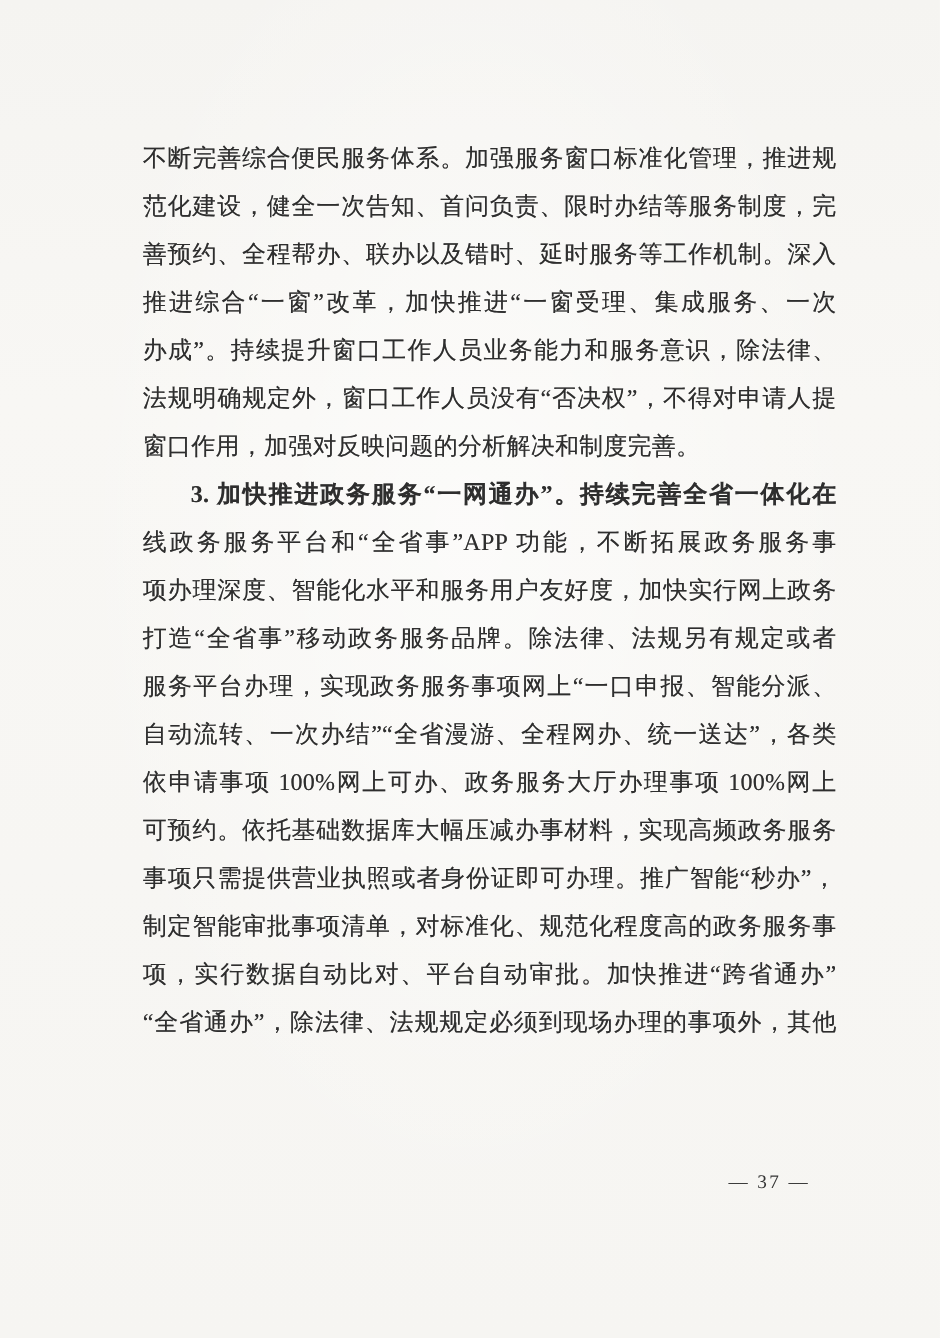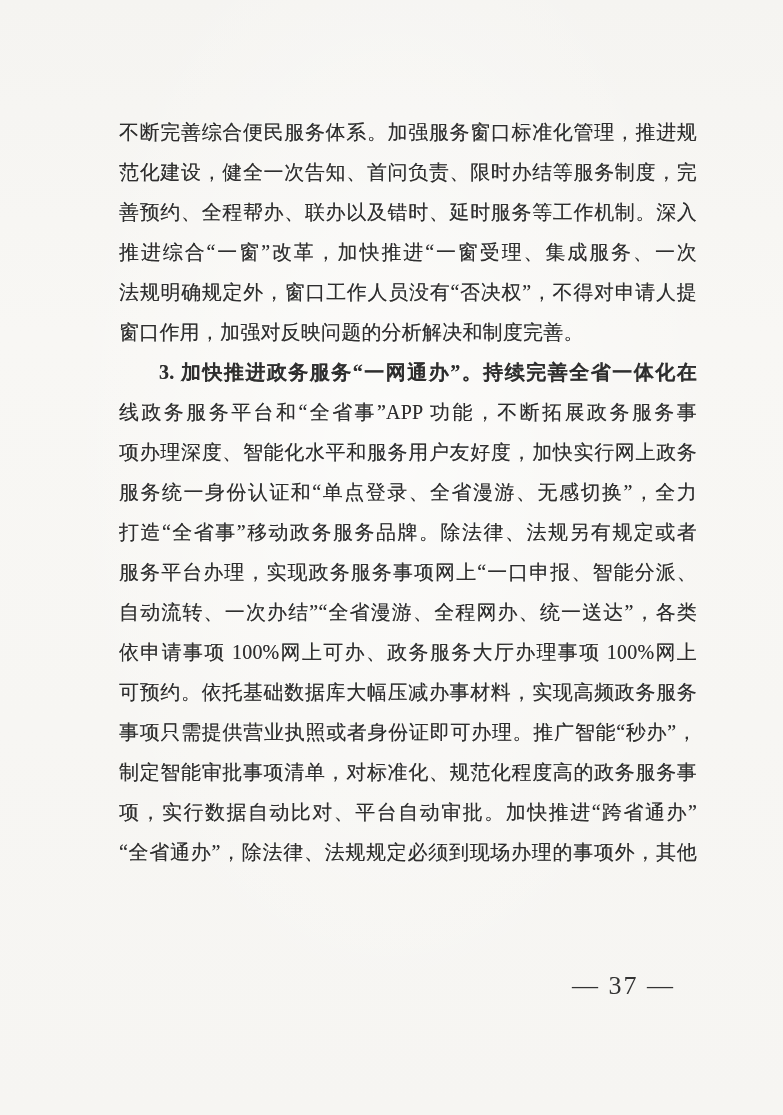--- a/index.html
+++ b/index.html
@@ -49,43 +49,43 @@
     text-indent: 2em;
     font-weight: bold;
   }
   .page-number {
     position: absolute;
     left: 103px;
     top: 969px;
     width: 578px;
     height: 34px;
     line-height: 34px;
-    font-size: 26px;
+    font-size: 16px;
     text-align: right;
     padding-right: 6px;
     box-sizing: border-box;
     letter-spacing: 2px;
     color: #333333;
   }
 </style>
 </head>
 <body>
 
 <div class="page">
   <div class="text-block">
     <div class="line">不断完善综合便民服务体系。加强服务窗口标准化管理，推进规</div>
     <div class="line">范化建设，健全一次告知、首问负责、限时办结等服务制度，完</div>
     <div class="line">善预约、全程帮办、联办以及错时、延时服务等工作机制。深入</div>
     <div class="line">推进综合“一窗”改革，加快推进“一窗受理、集成服务、一次</div>
+    <div class="line">办成”。持续提升窗口工作人员业务能力和服务意识，除法律、</div>
     <div class="line">法规明确规定外，窗口工作人员没有“否决权”，不得对申请人提</div>
     <div class="line para-last">窗口作用，加强对反映问题的分析解决和制度完善。</div>
     <div class="line indent">3. 加快推进政务服务“一网通办”。持续完善全省一体化在</div>
     <div class="line">线政务服务平台和“全省事”APP 功能，不断拓展政务服务事</div>
     <div class="line">项办理深度、智能化水平和服务用户友好度，加快实行网上政务</div>
-    <div class="line">服务统一身份认证和“单点登录、全省漫游、无感切换”，全力</div>
     <div class="line">打造“全省事”移动政务服务品牌。除法律、法规另有规定或者</div>
     <div class="line">服务平台办理，实现政务服务事项网上“一口申报、智能分派、</div>
     <div class="line">自动流转、一次办结”“全省漫游、全程网办、统一送达”，各类</div>
     <div class="line">依申请事项 100%网上可办、政务服务大厅办理事项 100%网上</div>
     <div class="line">可预约。依托基础数据库大幅压减办事材料，实现高频政务服务</div>
     <div class="line">事项只需提供营业执照或者身份证即可办理。推广智能“秒办”，</div>
     <div class="line">制定智能审批事项清单，对标准化、规范化程度高的政务服务事</div>
     <div class="line">项，实行数据自动比对、平台自动审批。加快推进“跨省通办”</div>
     <div class="line">“全省通办”，除法律、法规规定必须到现场办理的事项外，其他</div>
   </div>

